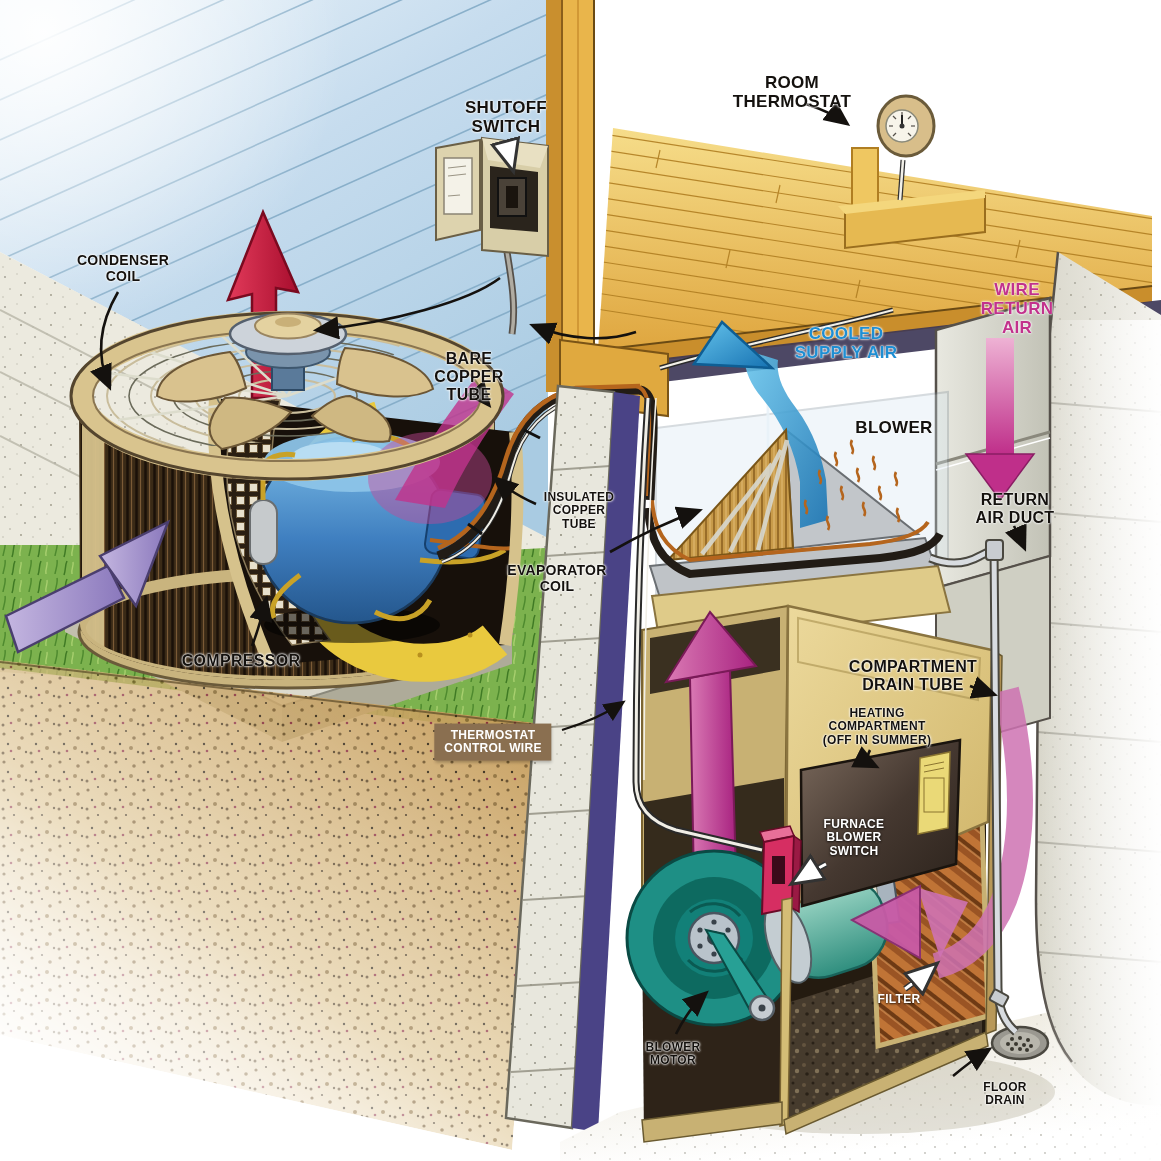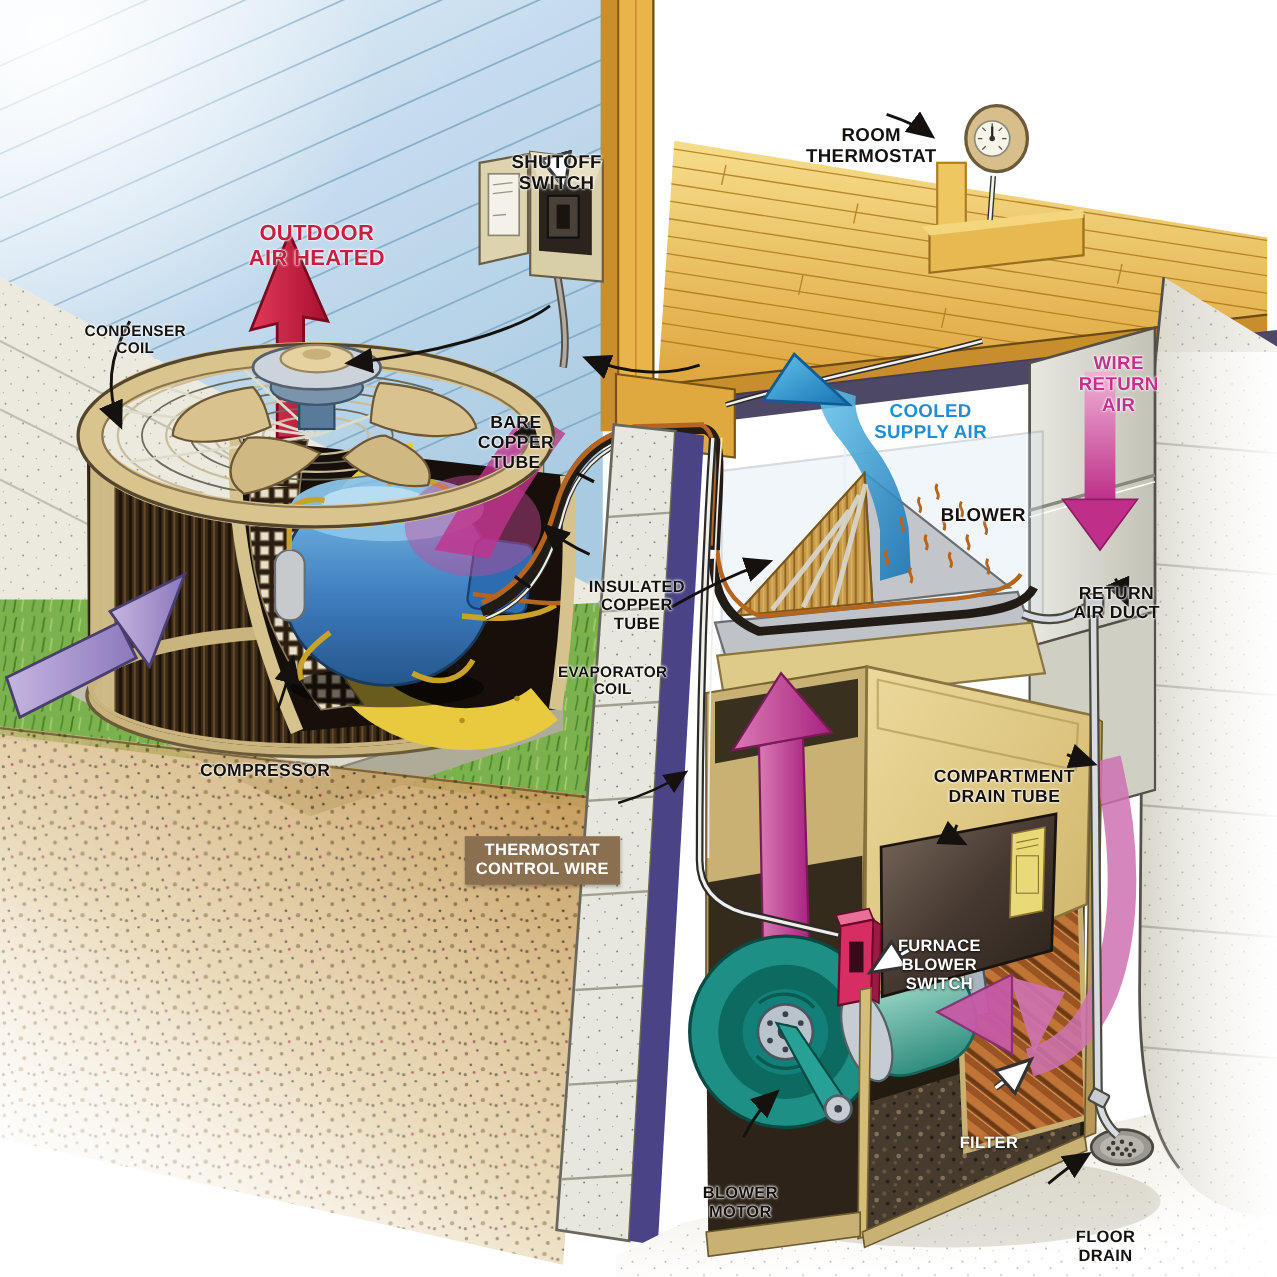--- a/index.html
+++ b/index.html
@@ -1,22 +1,22 @@
 <!DOCTYPE html>
 <html style="--ink: #14110e; --label-red: #c61f40; --label-blue: #1f8ed2; --label-magenta: #c2328c; --label-white: #ffffff; --wirebox-brown: #8a6f50; --arrow-red: #c21f44; --arrow-magenta: #bf2f8a; --arrow-blue: #2196d6; --arrow-purple: #9c8cc8; --siding-blue: #bcd7ea; --wood-yellow: #e9b54b; --furnace-tan: #ddc783; --compressor-blue: #3f7fc0; --blower-teal: #1e8f85; --filter-orange: #b0662e;"><head>
 <meta charset="utf-8">
 <style>
   html,body{margin:0;padding:0;background:#fff;}
   .stage{position:relative;width:1161px;height:1161px;overflow:hidden;background:#fff;
          font-family:"Liberation Sans",sans-serif;}
   .stage svg{position:absolute;left:0;top:0;}
   .lbl{position:absolute;transform:translate(-50%,-50%);text-align:center;font-weight:bold;
        color:var(--ink,#14110e);line-height:1.12;letter-spacing:.3px;white-space:nowrap;
-       text-shadow:0 0 3px #fff,0 0 2px #fff,0 0 1px #fff;margin-top:40px;}
-  .s15{font-size:15px}.s16{font-size:16px}.s17{font-size:17px}.s20{font-size:20px}.s21{font-size:14px}
+       text-shadow:0 0 3px #fff,0 0 2px #fff,0 0 1px #fff;}
+  .s15{font-size:12px}.s16{font-size:16px}.s17{font-size:17px}.s20{font-size:20px}.s21{font-size:14px}
   .red{color:var(--label-red)}
   .blue{color:var(--label-blue)}
   .magenta{color:var(--label-magenta)}
   .white{color:var(--label-white);text-shadow:0 1px 2px rgba(0,0,0,.65),0 0 3px rgba(0,0,0,.45)}
   .wirebox{background:var(--wirebox-brown);padding:5px 10px;box-shadow:1px 2px 3px rgba(0,0,0,.25);
            text-shadow:none;}
 </style>
 </head>
 <body>
 
@@ -634,29 +634,25 @@
 </svg>
 
 <div class="lbl s17" style="left:506px;top:117px">
   <div>SHUTOFF</div>
   <div>SWITCH</div>
 </div>
 <div class="lbl s17" style="left:792px;top:92px">
   <div>ROOM</div>
   <div>THERMOSTAT</div>
 </div>
-<div class="lbl s20 red" style="left:288px;top:184px">
-  <div>OUTDOOR</div>
-  <div>AIR HEATED</div>
-</div>
 <div class="lbl s21" style="left:123px;top:269px">
   <div>CONDENSER</div>
   <div>COIL</div>
 </div>
-<div class="lbl s16" style="left:469px;top:363px">
+<div class="lbl s16" style="left:469px;top:377px">
   <div>BARE</div>
   <div>COPPER</div>
   <div>TUBE</div>
 </div>
 <div class="lbl s17 blue" style="left:846px;top:343px">
   <div>COOLED</div>
   <div>SUPPLY AIR</div>
 </div>
 <div class="lbl s17 magenta" style="left:1017px;top:309px">
   <div>WIRE</div>
@@ -676,20 +672,25 @@
   <div>TUBE</div>
 </div>
 <div class="lbl s21" style="left:557px;top:579px">
   <div>EVAPORATOR</div>
   <div>COIL</div>
 </div>
 <div class="lbl s16" style="left:913px;top:676px">
   <div>COMPARTMENT</div>
   <div>DRAIN TUBE</div>
 </div>
+<div class="lbl s15" style="left:877px;top:727px">
+  <div>HEATING</div>
+  <div>COMPARTMENT</div>
+  <div>(OFF IN SUMMER)</div>
+</div>
 <div class="lbl s16" style="left:241px;top:661px">
   <div>COMPRESSOR</div>
 </div>
 <div class="lbl s15 white wirebox" style="left:493px;top:742px">
   <div>THERMOSTAT</div>
   <div>CONTROL WIRE</div>
 </div>
 <div class="lbl s15 white" style="left:854px;top:838px">
   <div>FURNACE</div>
   <div>BLOWER</div>

